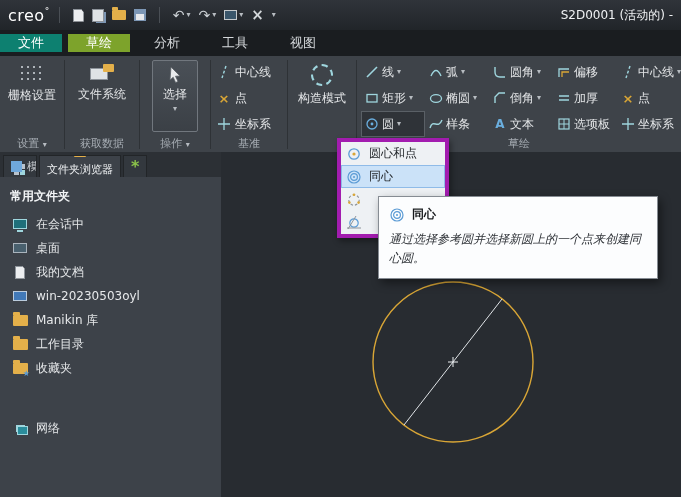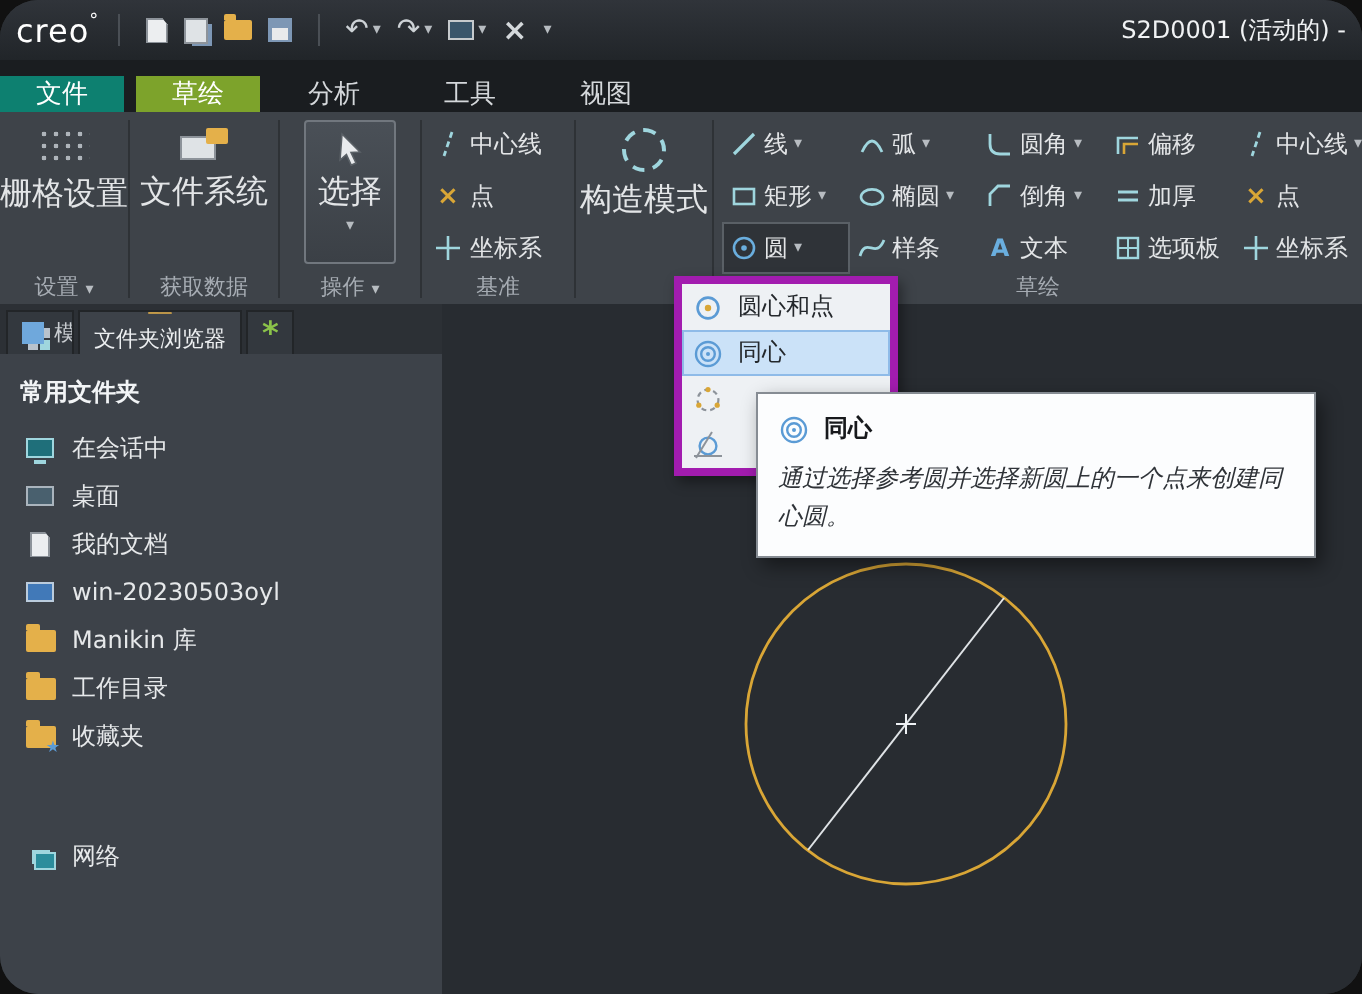--- a/index.html
+++ b/index.html
@@ -1,20 +1,20 @@
 <!DOCTYPE html>
 <html><head>
 <meta charset="utf-8">
 <style>
   * { margin:0; padding:0; box-sizing:border-box; }
   html,body { background:#111; }
   .app {
     position:relative; width:681px; height:497px; overflow:hidden;
     font-family:"DejaVu Sans","Liberation Sans",sans-serif;
-    font-size:12px; color:#e3e5e7; background:#2b2f34;border-radius:19px;
+    font-size:12px; color:#e3e5e7; background:#2b2f34;
   }
 
   
   .titlebar { position:absolute; left:0; top:0; width:681px; height:30px;
     background:linear-gradient(#30343a,#212529); display:flex; align-items:center; padding:0 8px; }
   .logo { font-size:16px; color:#fff; letter-spacing:.5px; white-space:nowrap; }
   .logo .deg { font-size:9px; vertical-align:top; }
   .tb-sep { width:1px; height:16px; background:#4a4f55; margin:0 9px; }
   .tb-icons { display:flex; align-items:center; }
   .tbi { display:inline-flex; align-items:center; gap:2px; margin:0 4px; cursor:pointer; color:#cfd3d7; }
@@ -29,36 +29,36 @@
     box-shadow:3px 2px 0 -1px #7d97b5; }
   .ic-folder { width:14px; height:10px; background:#e4b04a; border-radius:1px; position:relative; }
   .ic-folder::before { content:""; position:absolute; top:-3px; left:0; width:6px; height:3px;
     background:#e4b04a; border-radius:1px 1px 0 0; }
   .ic-save { width:12px; height:12px; background:#7d97b5; position:relative; }
   .ic-save::after { content:""; position:absolute; left:2px; top:5px; width:8px; height:6px; background:#e8eaec; }
   .ic-regen { width:13px; height:10px; border:1px solid #c6cacd; background:#3a566b; }
 
   
   .tabbar { position:absolute; left:0; top:30px; width:681px; height:26px; background:#1a1d20;
-    display:flex; align-items:flex-end; }
+    display:flex; align-items:center; }
   .tab { display:flex; align-items:center; padding:0 18px; margin-right:6px; color:#d5d8db;
     font-size:13px; cursor:pointer; }
   .tab-file { background:#0d8070; color:#fff; }
   .tab-active { background:#7da32b; color:#fff; }
 
   
   .ribbon { position:absolute; left:0; top:56px; width:681px; height:96px; background:#3e4349;
     display:flex; align-items:stretch; }
   .rgroup { position:relative; display:flex; justify-content:center; }
   .vsep { width:1px; background:#2e3236; margin:4px 0 3px; }
   .glabel { position:absolute; bottom:1px; left:0; right:0; text-align:center; font-size:11px;
     color:#a6acb3; white-space:nowrap; cursor:pointer; }
   .bigbtn { display:flex; flex-direction:column; align-items:center; gap:4px; padding-top:8px;
     height:80px; cursor:pointer; }
-  .biglabel { font-size:16px; color:#e3e5e7; white-space:nowrap; }
+  .biglabel { font-size:12px; color:#e3e5e7; white-space:nowrap; }
   .g-settings { width:64px; } .g-getdata { width:74px; } .g-ops { width:70px; }
   .g-datum { width:76px; flex-direction:column; padding:3px 0 0 6px; justify-content:flex-start; }
   .g-constr { width:68px; }
   .g-sketch { flex:1; }
 
   .ic-grid { width:26px; height:19px;
     background-image:radial-gradient(#aeb4ba 1.1px, transparent 1.3px); background-size:6px 6px; }
   .ic-fs { position:relative; width:24px; height:18px; }
   .ic-fs .fs-a { position:absolute; left:0; top:4px; width:18px; height:12px; background:#dfe3e6; border:1px solid #8d939a; }
   .ic-fs .fs-b { position:absolute; right:0; top:0; width:11px; height:8px; background:#e4b04a; border-radius:1px; }

